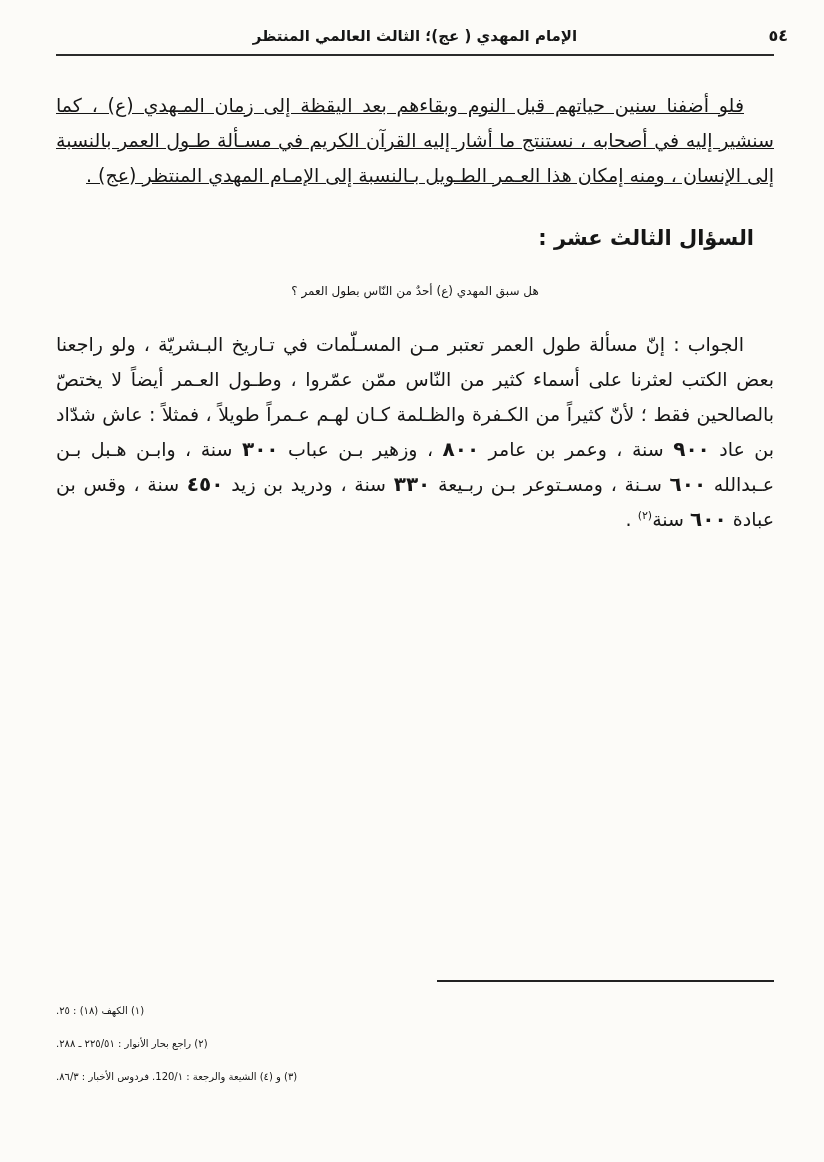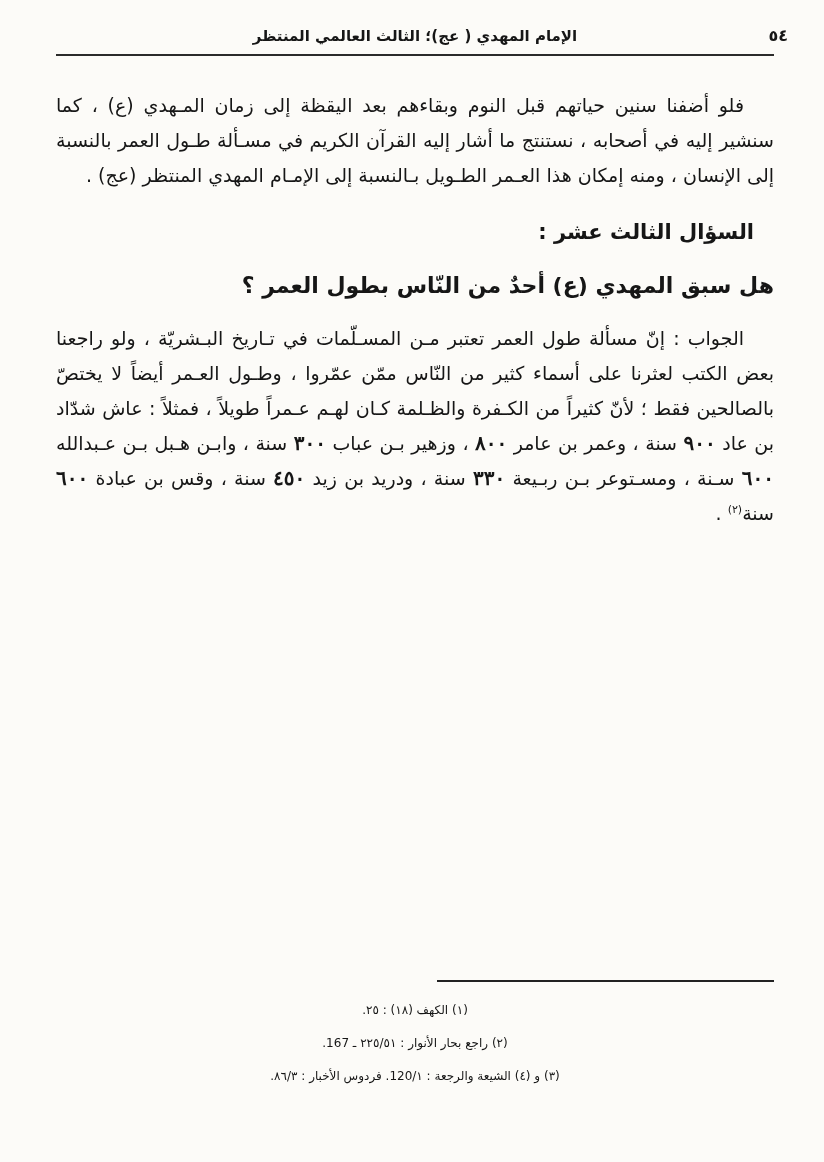--- a/index.html
+++ b/index.html
@@ -36,51 +36,51 @@
 
   
   .page-body {
     margin-top: 32px;
     font-size: 19px;
     line-height: 35px;
     text-align: justify;
   }
   .para { margin: 0 0 12px 0; text-indent: 30px; }
   .para.no-indent { text-indent: 0; }
-  .para.gap-after { margin-bottom: 22px; }
+  .para.gap-after { margin-bottom: 28px; text-decoration: underline; }
 
   .quran { font-weight: bold; }
-  .bold { font-weight: bold; font-size: 20px; line-height: 1; font-family: Liberation Serif, serif; }
+  .bold { font-weight: bold; font-size: 20px; line-height: 1; }
   sup.fnref { font-size: 11px; line-height: 0; font-weight: normal; }
 
   .section-heading {
     font-size: 21px;
     font-weight: bold;
     margin: 0 20px 18px 0;
   }
   .question {
-    font-size: 22px;
-    font-weight: bold;
+    font-size: 12px;
+    font-weight: normal;
     margin: 0 0 18px 0;
-    text-align: right;
+    text-align: center;
   }
 
   
   .footnotes {
     position: absolute;
     top: 980px;
     right: 50px;
     left: 56px;
   }
   .fn-rule {
     width: 47%;
     border-top: 2px solid #222;
     margin-bottom: 12px;
   }
-  .fn { font-size: 12px; line-height: 33px; text-align: center; }
+  .fn { font-size: 10px; line-height: 33px; text-align: left; }
 </style>
 </head>
 <body>
 
 <div class="page">
 
   <header class="page-header">
     <span class="page-number">٥٤</span>
     <span class="book-title">الإمام المهدي ( عج)؛ الثالث العالمي المنتظر</span>
   </header>
@@ -95,17 +95,17 @@
     <p class="question">هل سبق المهدي (ع) أحدٌ من النّاس بطول العمر ؟</p>
 
     <p class="para"><span>الجواب : إنّ مسألة طول العمر تعتبر مـن المسـلّمات في تـاريخ البـشريّة ، ولو راجعنا بعض الكتب لعثرنا على أسماء كثير من النّاس ممّن عمّروا ، وطـول العـمر أيضاً لا يختصّ بالصالحين فقط ؛ لأنّ كثيراً من الكـفرة والظـلمة كـان لهـم عـمراً طويلاً ، فمثلاً : عاش شدّاد بن عاد </span><span class="bold">٩٠٠</span><span> سنة ، وعمر بن عامر </span><span class="bold">٨٠٠</span><span> ، وزهير بـن عباب </span><span class="bold">٣٠٠</span><span> سنة ، وابـن هـبل بـن عـبدالله </span><span class="bold">٦٠٠</span><span> سـنة ، ومسـتوعر بـن ربـيعة </span><span class="bold">٣٣٠</span><span> سنة ، ودريد بن زيد </span><span class="bold">٤٥٠</span><span> سنة ، وقس بن عبادة </span><span class="bold">٦٠٠</span><span> سنة</span><sup class="fnref">(٢)</sup><span> .</span></p>
 
 
   </main>
 
   <footer class="footnotes">
     <div class="fn-rule"></div>
     <div class="fn">(١) الكهف (١٨) : ٢٥.</div>
-    <div class="fn">(٢) راجع بحار الأنوار : ٢٢٥/٥١ ـ 167.</div>
+    <div class="fn">(٢) راجع بحار الأنوار : ٢٢٥/٥١ ـ ٢٨٨.</div>
     <div class="fn">(٣) و (٤) الشيعة والرجعة : 120/١. فردوس الأخبار : ٨٦/٣.</div>
   </footer>
 
 </div>
 
 </body></html>

